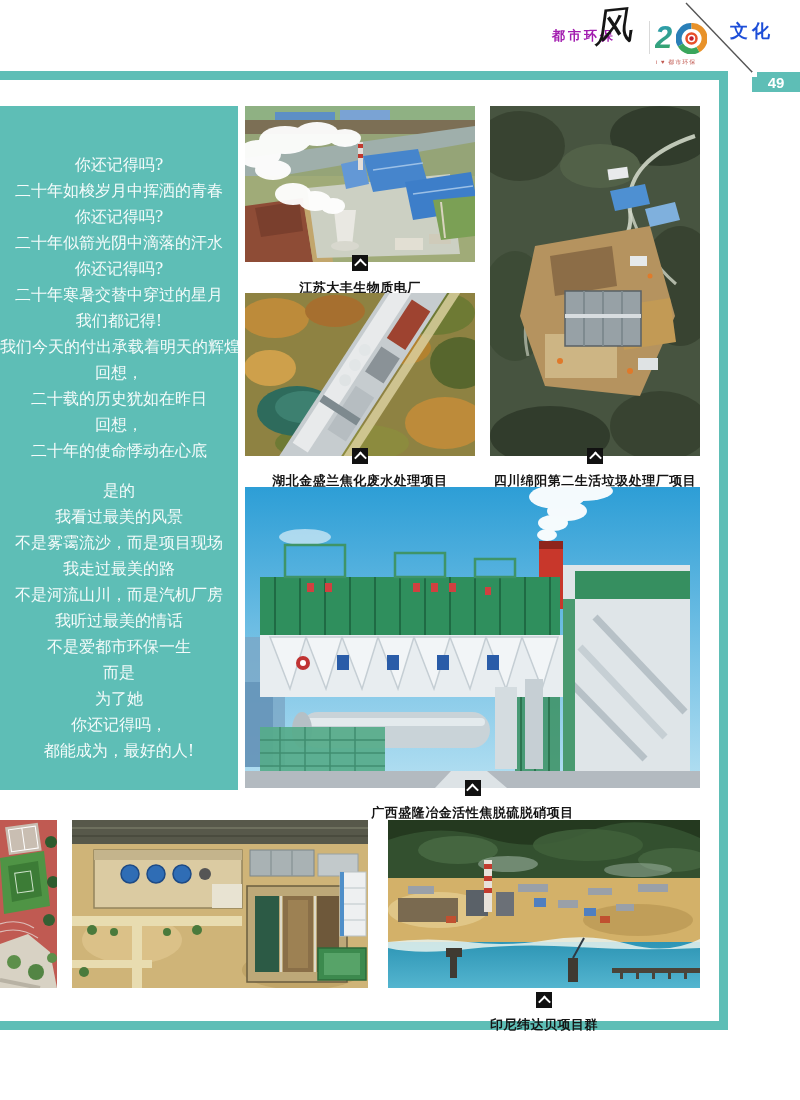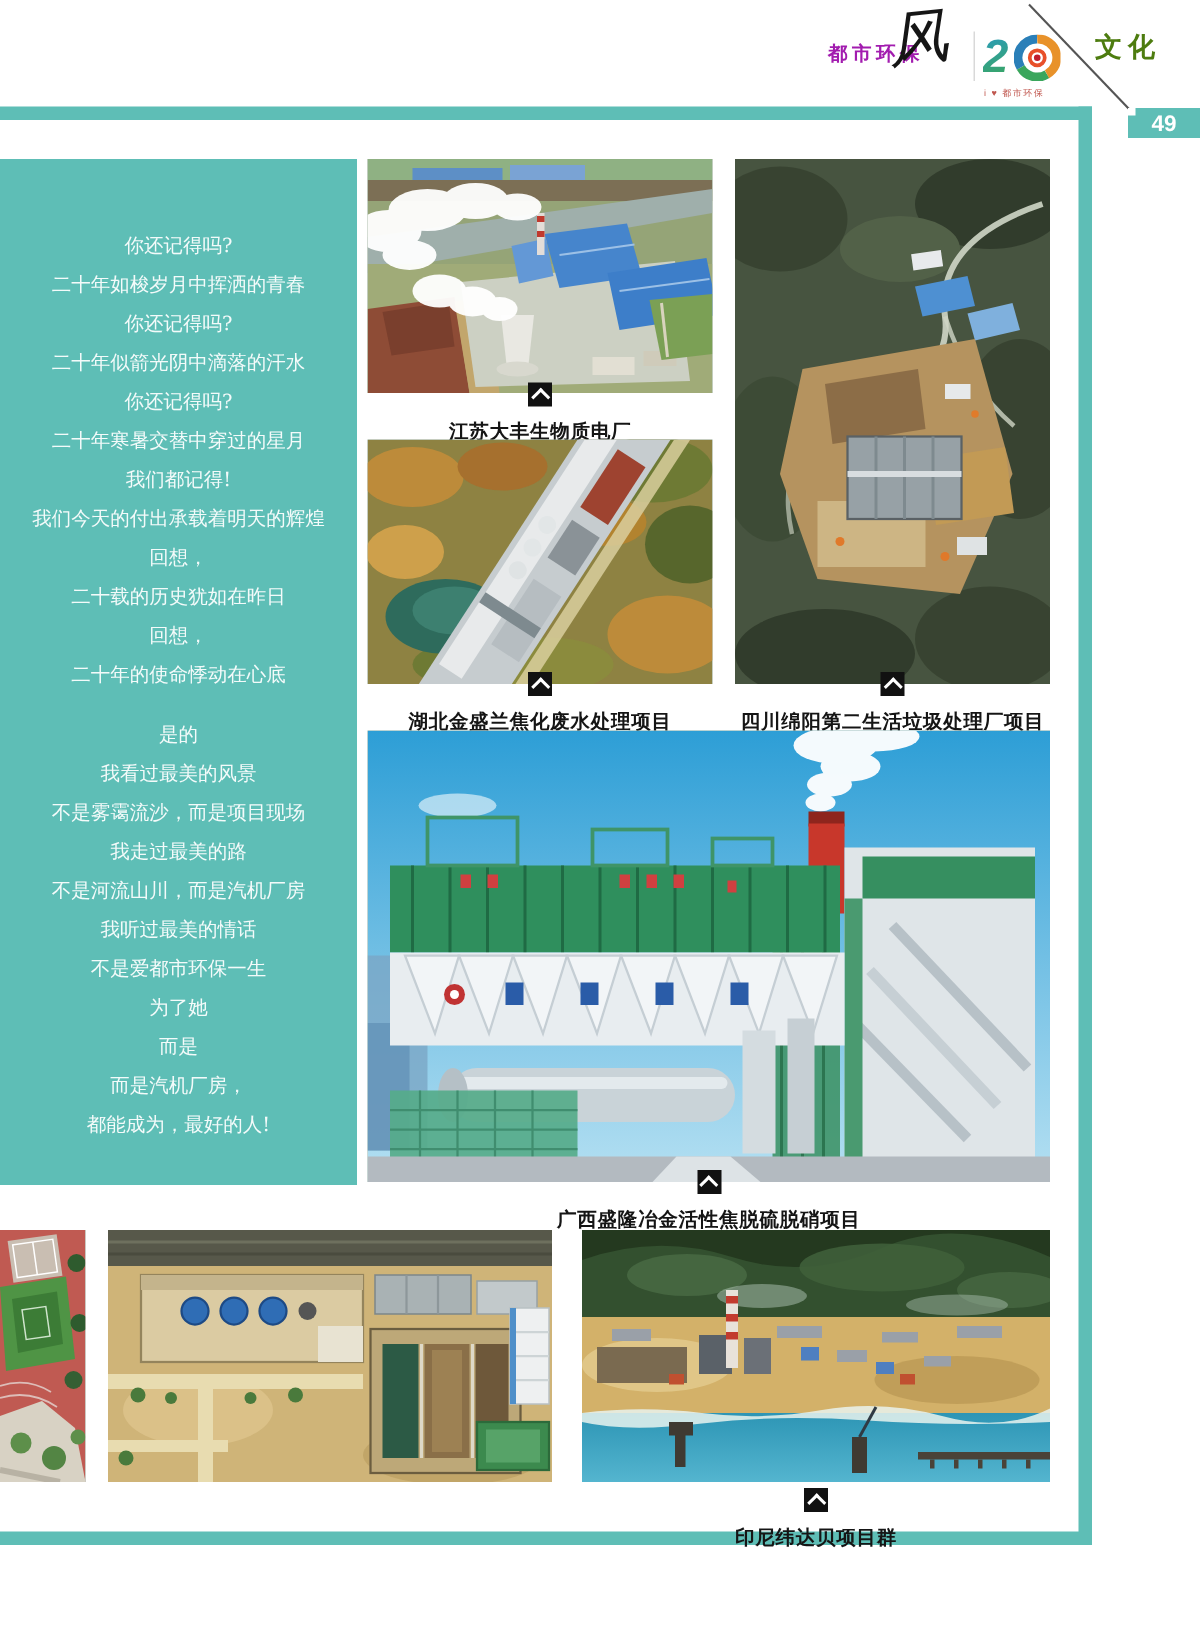--- a/index.html
+++ b/index.html
@@ -13,34 +13,34 @@
   .brand-calli{position:absolute;left:592px;top:6px;font-size:40px;line-height:1;
                font-family:"DejaVu Serif","Liberation Serif",serif;font-style:italic;
                color:#151515;transform:rotate(-6deg);}
   .hdr-divider{position:absolute;left:649px;top:21px;width:1px;height:33px;background:#d9d9d9;}
   .logo2{position:absolute;left:655px;top:22px;font-size:31px;line-height:1;font-weight:800;
          font-style:italic;color:#2f9e64;background:linear-gradient(160deg,#2a9bbf,#3aa65c);
          -webkit-background-clip:text;background-clip:text;-webkit-text-fill-color:transparent;}
   .logo0{position:absolute;left:676px;top:23px;width:31px;height:31px;}
   .logo-sub{position:absolute;left:656px;top:58px;font-size:6px;letter-spacing:1px;color:#c0574f;}
   .section-label{position:absolute;left:730px;top:19px;font-size:18px;font-weight:700;
-                 letter-spacing:4px;color:#4d7c0f;}
+                 letter-spacing:4px;color:#1d4ed8;}
   .diag-svg{position:absolute;left:678px;top:0;width:80px;height:76px;}
   .pagenum{position:absolute;left:752px;top:72px;width:48px;height:20px;background:#5ebeb6;
            color:#ffffff;font-size:15px;font-weight:600;display:flex;align-items:center;
            justify-content:center;}
   .pagenum::before{content:"";position:absolute;left:0;top:0;width:5px;height:5px;background:#fff;}
   
   .poem-box{position:absolute;left:0;top:106px;width:238px;height:684px;background:#5ebeb6;
             color:rgba(255,255,255,0.93);text-align:center;
             font-family:"DejaVu Serif","Liberation Serif",serif;}
   .poem-stanza{margin:0;padding:0;}
   .poem-stanza.first{padding-top:46px;}
   .poem-stanza.second{padding-top:14px;}
-  .poem-line{font-size:13px;line-height:26px;white-space:nowrap;}
+  .poem-line{font-size:16px;line-height:26px;white-space:nowrap;}
   
   .photo{position:absolute;overflow:hidden;background:#9db4a6;}
   .photo svg{display:block;width:100%;height:100%;}
   
   .cap{position:absolute;height:18px;display:flex;align-items:center;justify-content:center;
        gap:8px;white-space:nowrap;flex-direction:column;}
   .cap-icon{width:16px;height:16px;background:#111;display:flex;align-items:center;
             justify-content:center;flex:0 0 auto;}
   .cap-icon i{display:block;width:7px;height:7px;border-left:2px solid #fff;border-top:2px solid #fff;
               transform:rotate(45deg) translate(1px,1px);}
@@ -91,23 +91,23 @@
       <div class="poem-line">二十年的使命悸动在心底</div>
     </div>
     <div class="poem-stanza second">
       <div class="poem-line">是的</div>
       <div class="poem-line">我看过最美的风景</div>
       <div class="poem-line">不是雾霭流沙，而是项目现场</div>
       <div class="poem-line">我走过最美的路</div>
       <div class="poem-line">不是河流山川，而是汽机厂房</div>
       <div class="poem-line">我听过最美的情话</div>
       <div class="poem-line">不是爱都市环保一生</div>
+      <div class="poem-line">而是</div>
       <div class="poem-line">为了她</div>
-      <div class="poem-line">而是</div>
-      <div class="poem-line">而是汽机厂房，</div>
+      <div class="poem-line">你还记得吗，</div>
       <div class="poem-line">都能成为，最好的人!</div>
     </div>
   </div>
 
   <div class="photo" style="left:245px;top:106px;width:230px;height:156px;">
     <svg viewBox="0 0 230 156" preserveAspectRatio="none">
       <rect width="230" height="156" fill="#95a477"></rect>
       <rect x="0" y="0" width="230" height="14" fill="#8fb183"></rect>
       <rect x="30" y="6" width="60" height="9" fill="#5d8fc6"></rect>
       <rect x="95" y="4" width="50" height="10" fill="#7aa3d4"></rect>

